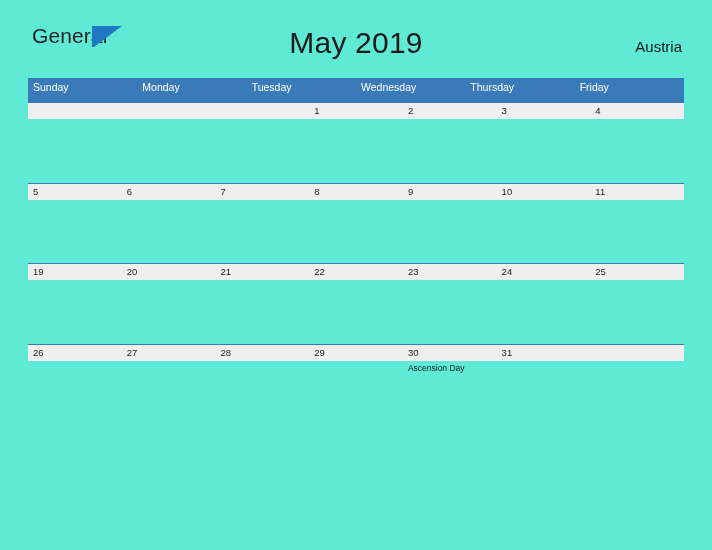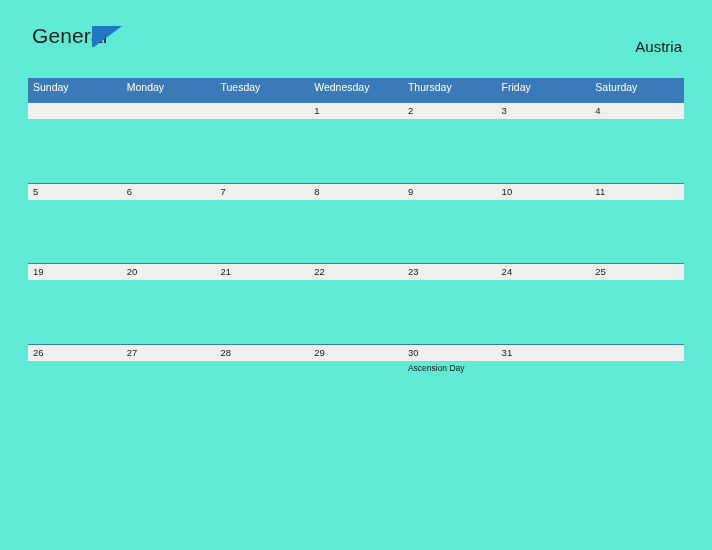--- a/index.html
+++ b/index.html
@@ -159,35 +159,35 @@
 
   <div class="top-bar">
 
     <div class="logo">
       <span class="logo-general">General</span>
       <span class="logo-tri-bar"></span>
       <span class="logo-tri"></span>
       <span class="logo-blue">Blue</span>
     </div>
 
+    <div class="cal-title">May 2019</div>
 
     <div class="cal-country">Austria</div>
 
   </div>
 
   <div class="cal">
 
     <div class="weekday-row">
       <div class="weekday">Sunday</div>
       <div class="weekday">Monday</div>
       <div class="weekday">Tuesday</div>
       <div class="weekday">Wednesday</div>
       <div class="weekday">Thursday</div>
       <div class="weekday">Friday</div>
-      <div class="weekday">Saturday</div>
     </div>
 
     <div class="week-row">
       <div class="date-band">
         <div class="date-cell"></div>
         <div class="date-cell"></div>
         <div class="date-cell"></div>
         <div class="date-cell">1</div>
         <div class="date-cell">2</div>
         <div class="date-cell">3</div>

